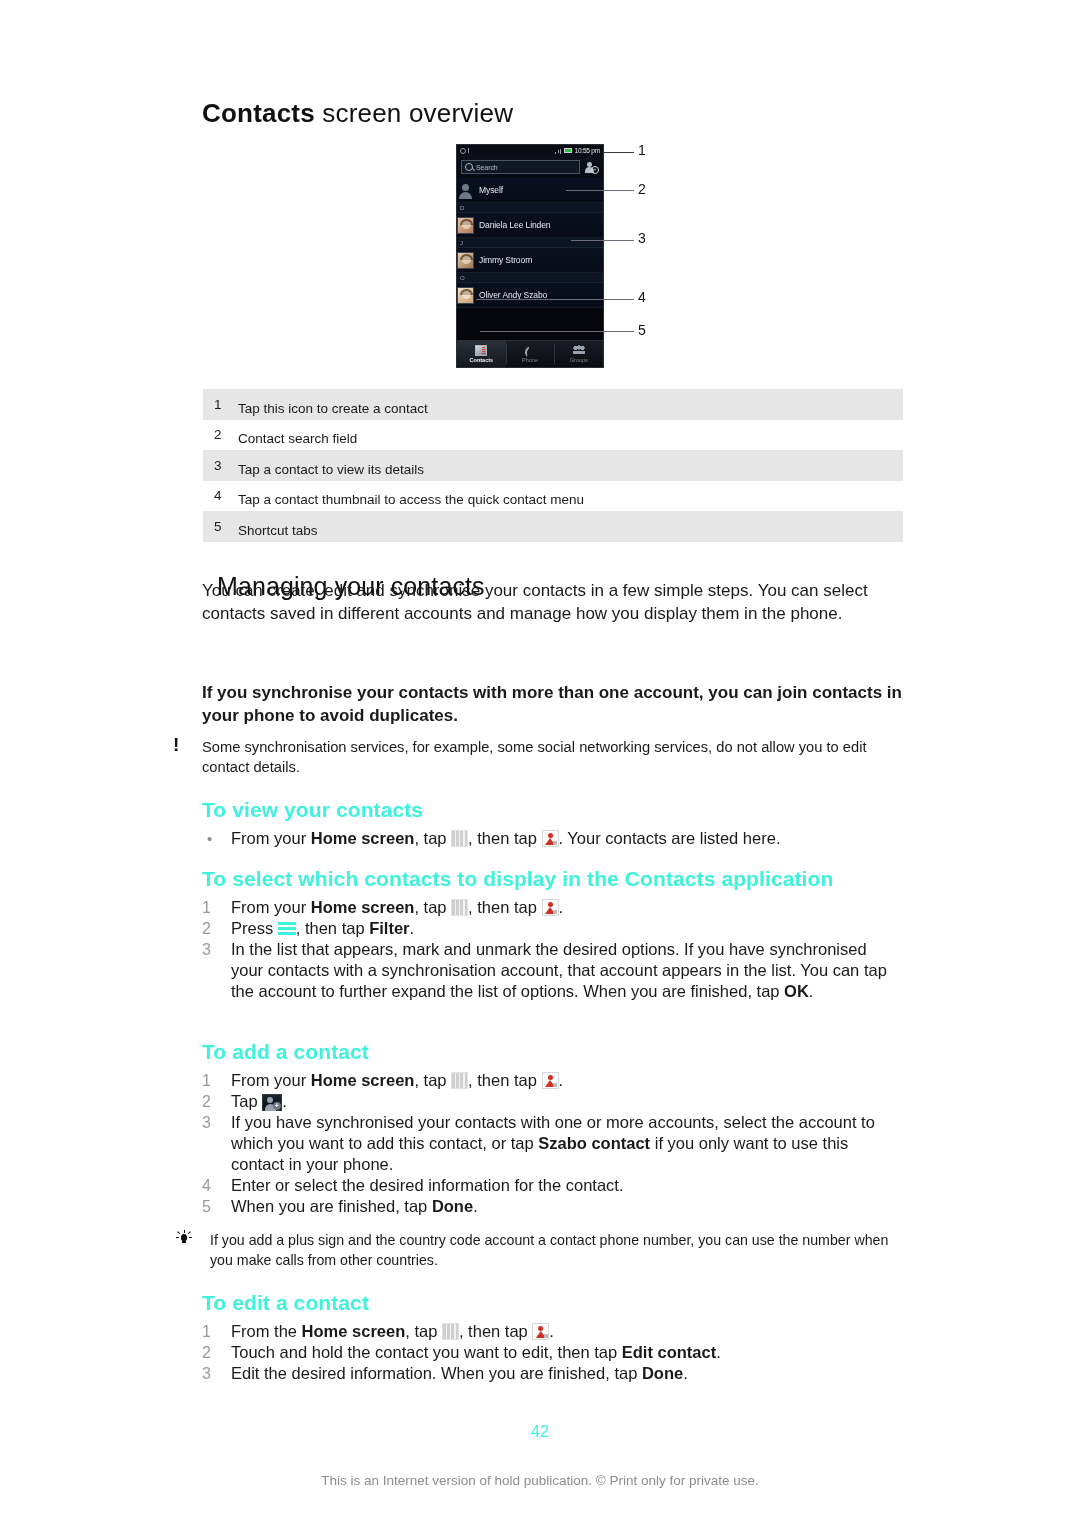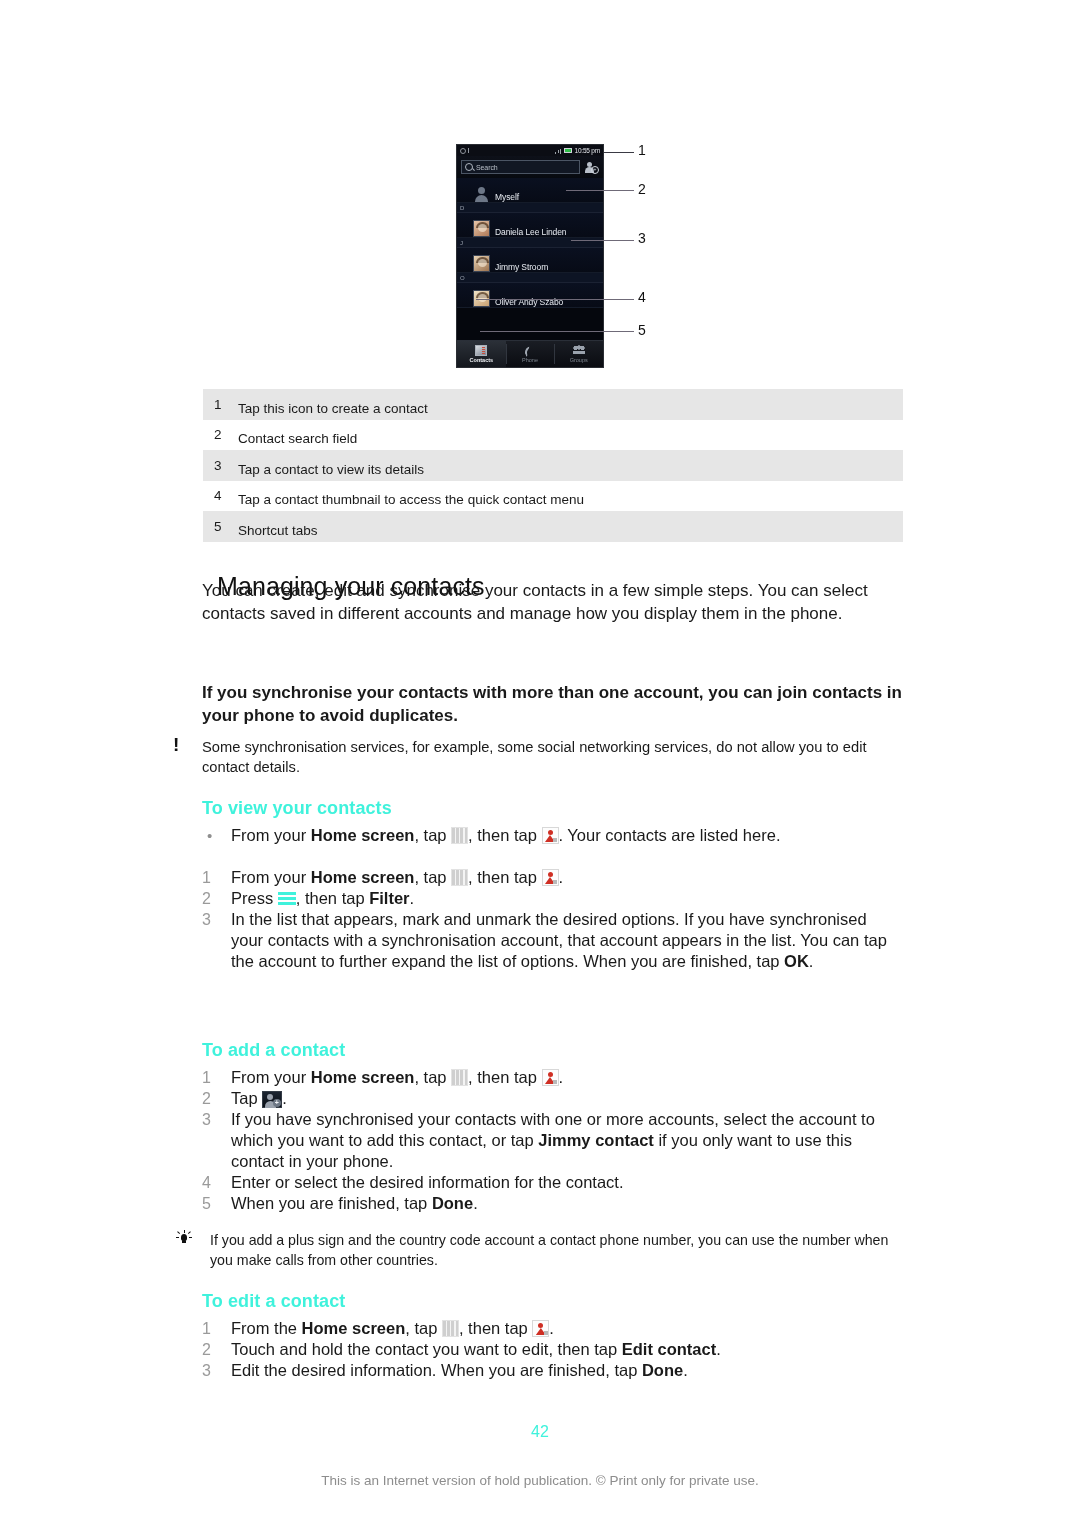--- a/index.html
+++ b/index.html
@@ -35,21 +35,21 @@
   .h2 {
     position: absolute;
     left: 202px;
     font-size: 25px;
     color: #111;
     letter-spacing: 0.1px;
     margin-left: 15px;
   }
   .h3 {
     color: #3ff2dc;
-    font-size: 18px;
+    font-size: 21px;
     font-weight: bold;
     letter-spacing: 0.1px;
     margin: 0 0 6px 0;
   }
 
   
   .figure {
     position: absolute;
     left: 456px;
     top: 144px;
@@ -144,22 +144,22 @@
     font-size: 5px; line-height: 5px; text-align: center;
   }
 
   .contact-list { position: relative; }
   .sec-letter {
     height: 9px; background: #0d1424; color: #98a0ad;
     font-size: 6px; padding-left: 3px; display: flex; align-items: center;
     border-bottom: 1px solid #1b2233;
   }
   .contact-row {
-    height: 24px; display: flex; align-items: flex-end; gap: 5px;
-    padding-left: 16px;
+    height: 24px; display: flex; align-items: center; gap: 5px;
+    padding-left: 0;
     border-bottom: 1px solid #141b29;
     background: linear-gradient(#0a1020, #070b16);
   }
   .contact-row .name { font-size: 8.5px; color: #e8ecf2; letter-spacing: -0.1px; }
   .thumb {
     width: 17px; height: 17px; flex: 0 0 auto; border: 1px solid #3a4354;
     box-sizing: border-box; overflow: hidden; position: relative;
   }
   .thumb.t1 { background: linear-gradient(145deg,#e6c5a8,#b07a58); }
   .thumb.t2 { background: linear-gradient(145deg,#e9d3b4,#9c7350); }
@@ -398,20 +398,21 @@
     text-align: center;
     color: #8d8d8d;
     font-size: 13.5px;
   }
 </style>
 </head>
 <body>
 
 <div class="page">
 
+  <div class="h1"><span class="strong">Contacts</span><span> screen overview</span></div>
 
   <div class="figure">
     <div class="phone">
 
       <div class="statusbar">
         <span class="sb-left">
           <span class="sb-dot"></span>
           <span class="sb-bar"></span>
         </span>
         <span class="sb-right">
@@ -535,20 +536,21 @@
   <div class="section" style="top:798px;">
     <div class="h3">To view your contacts</div>
     <ul class="steps">
       <li>
         <span class="marker">•</span><span>From your </span><span class="b">Home screen</span><span>, tap </span><span class="ico ico-grid"></span><span>, then tap </span><span class="ico ico-contactsapp"><span class="p-head"></span><span class="p-body"></span><span class="p-tab"></span></span><span>. Your contacts are listed here.</span>
       </li>
     </ul>
   </div>
 
   <div class="section" style="top:867px;">
+    <div class="h3">To select which contacts to display in the Contacts application</div>
     <ol class="steps">
       <li>
         <span class="marker">1</span><span>From your </span><span class="b">Home screen</span><span>, tap </span><span class="ico ico-grid"></span><span>, then tap </span><span class="ico ico-contactsapp"><span class="p-head"></span><span class="p-body"></span><span class="p-tab"></span></span><span>.</span>
       </li>
       <li>
         <span class="marker">2</span><span>Press </span><span class="ico ico-menu"></span><span>, then tap </span><span class="b">Filter</span><span>.</span>
       </li>
       <li>
         <span class="marker">3</span><span>In the list that appears, mark and unmark the desired options. If you have synchronised your contacts with a synchronisation account, that account appears in the list. You can tap the account to further expand the list of options. When you are finished, tap </span><span class="b">OK</span><span>.</span>
       </li>
@@ -558,21 +560,21 @@
   <div class="section" style="top:1040px;">
     <div class="h3">To add a contact</div>
     <ol class="steps">
       <li>
         <span class="marker">1</span><span>From your </span><span class="b">Home screen</span><span>, tap </span><span class="ico ico-grid"></span><span>, then tap </span><span class="ico ico-contactsapp"><span class="p-head"></span><span class="p-body"></span><span class="p-tab"></span></span><span>.</span>
       </li>
       <li>
         <span class="marker">2</span><span>Tap </span><span class="ico ico-addcontact"><span class="ah"></span><span class="ab"></span><span class="apl">+</span></span><span>.</span>
       </li>
       <li>
-        <span class="marker">3</span><span>If you have synchronised your contacts with one or more accounts, select the account to which you want to add this contact, or tap </span><span class="b">Jimmy contact</span><span> if you only want to use this contact in your phone.</span>
+        <span class="marker">3</span><span>If you have synchronised your contacts with one or more accounts, select the account to which you want to add this contact, or tap </span><span class="b">Szabo contact</span><span> if you only want to use this contact in your phone.</span>
       </li>
       <li>
         <span class="marker">4</span><span>Enter or select the desired information for the contact.</span>
       </li>
       <li>
         <span class="marker">5</span><span>When you are finished, tap </span><span class="b">Done</span><span>.</span>
       </li>
     </ol>
   </div>
 

